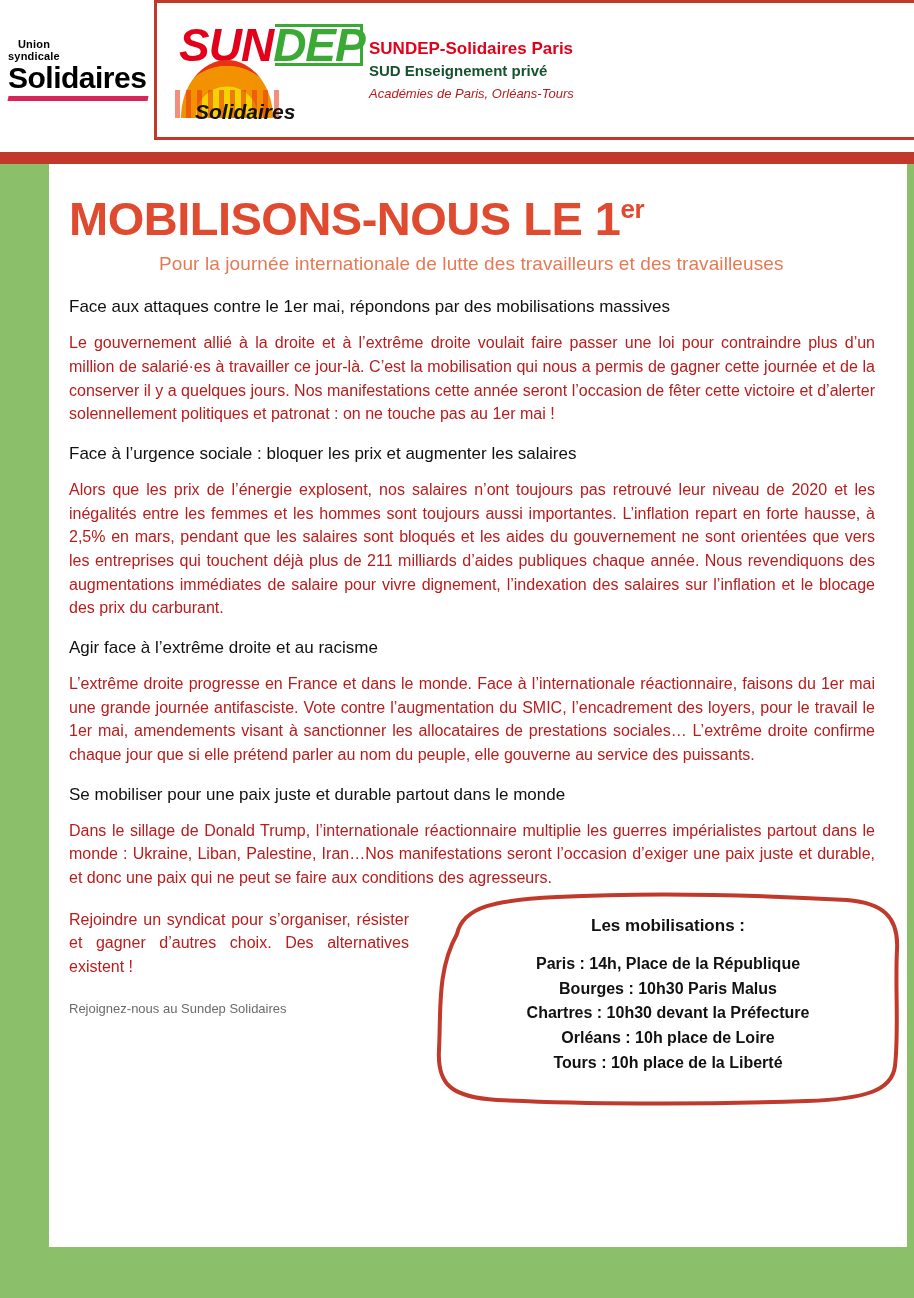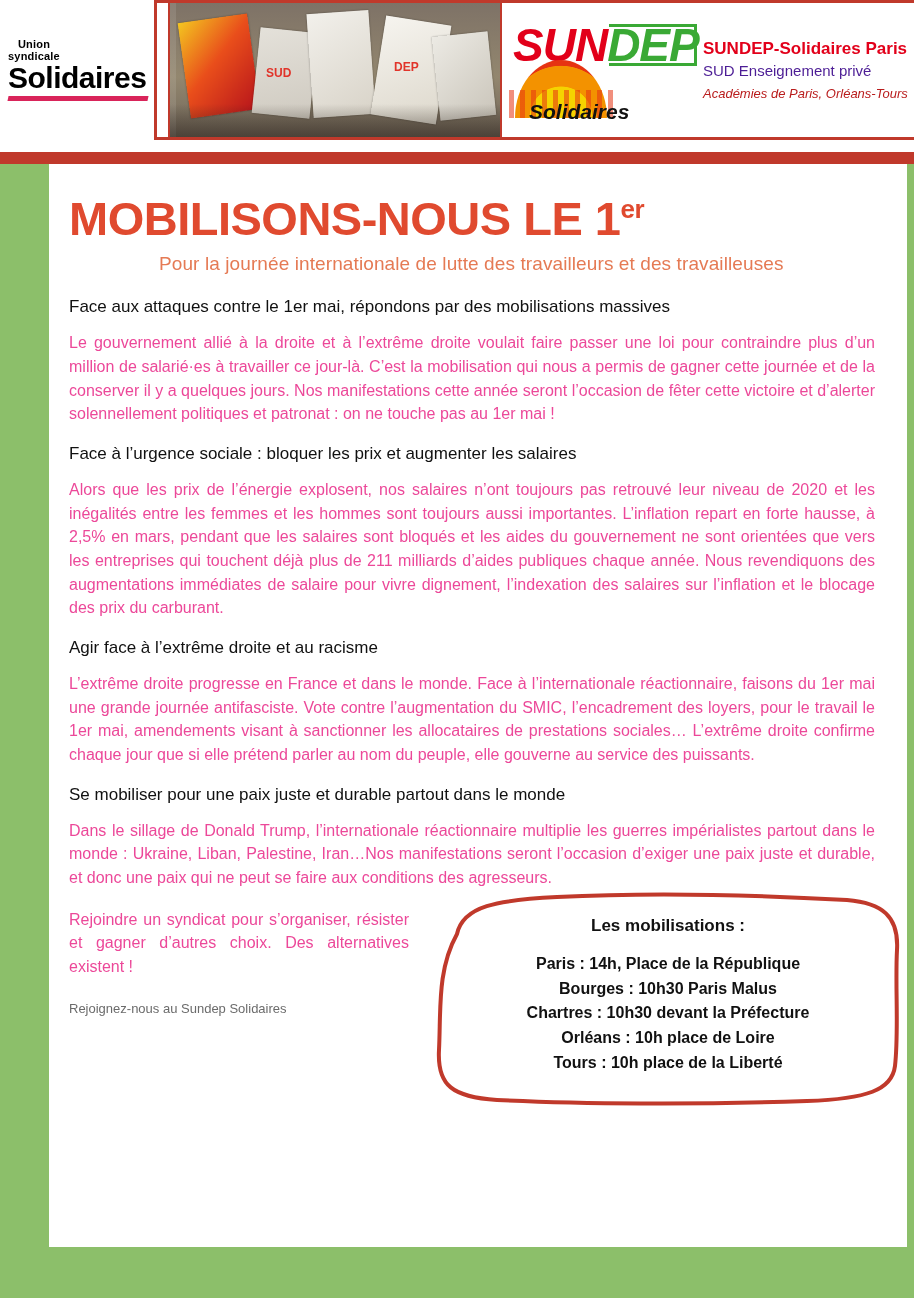--- a/index.html
+++ b/index.html
@@ -180,22 +180,22 @@
   .sundep-text {
     margin-left: 6px;
     line-height: 1.35;
   }
   .sundep-l1 {
     color: #e2001a;
     font-weight: 700;
     font-size: 17px;
   }
   .sundep-l2 {
-    color: #4c1d95;
-    font-weight: 400;
+    color: #14532d;
+    font-weight: 700;
     font-size: 15px;
   }
   .sundep-l3 {
     color: #b91c1c;
     font-style: italic;
     font-size: 13px;
     margin-top: 4px;
   }
   .header-rule {
     position: absolute;
@@ -256,21 +256,21 @@
     font-size: 17px;
     font-weight: 400;
     margin: 0 0 14px 0;
     color: #111;
   }
   p.para {
     font-size: 16px;
     line-height: 1.48;
     text-align: justify;
     margin: 0 0 18px 0;
-    color: #ec4899;
+    color: #b91c1c;
   }
   .two-col {
     position: relative;
     display: flex;
     gap: 16px;
     margin-top: 6px;
   }
   .col-left {
     width: 340px;
   }
@@ -321,31 +321,20 @@
 
       <div class="logo-solidaires">
         <div class="sol-union">
           <span>Union</span><br>
           <span>syndicale</span>
         </div>
         <div class="sol-word">Solidaires</div>
         <div class="sol-underline"></div>
       </div>
 
-      <div class="photo">
-        <div class="bldg"></div>
-        <div class="flag f1"></div>
-        <div class="flag f2"></div>
-        <div class="flag f3"></div>
-        <div class="flag f4"></div>
-        <div class="flag f5"></div>
-        <div class="flag-txt" style="left:96px; top:66px;">SUD</div>
-        <div class="flag-txt" style="left:224px; top:60px;">DEP</div>
-        <div class="poles"></div>
-      </div>
 
       <div class="logo-sundep">
         <div class="sundep-mark">
           <div class="sundep-word">
             <span>SUN</span><span class="dep">DEP</span>
             <span class="green-box"></span>
           </div>
           <div class="sundep-sun"></div>
           <div class="sundep-sun-word">Solidaires</div>
         </div>

